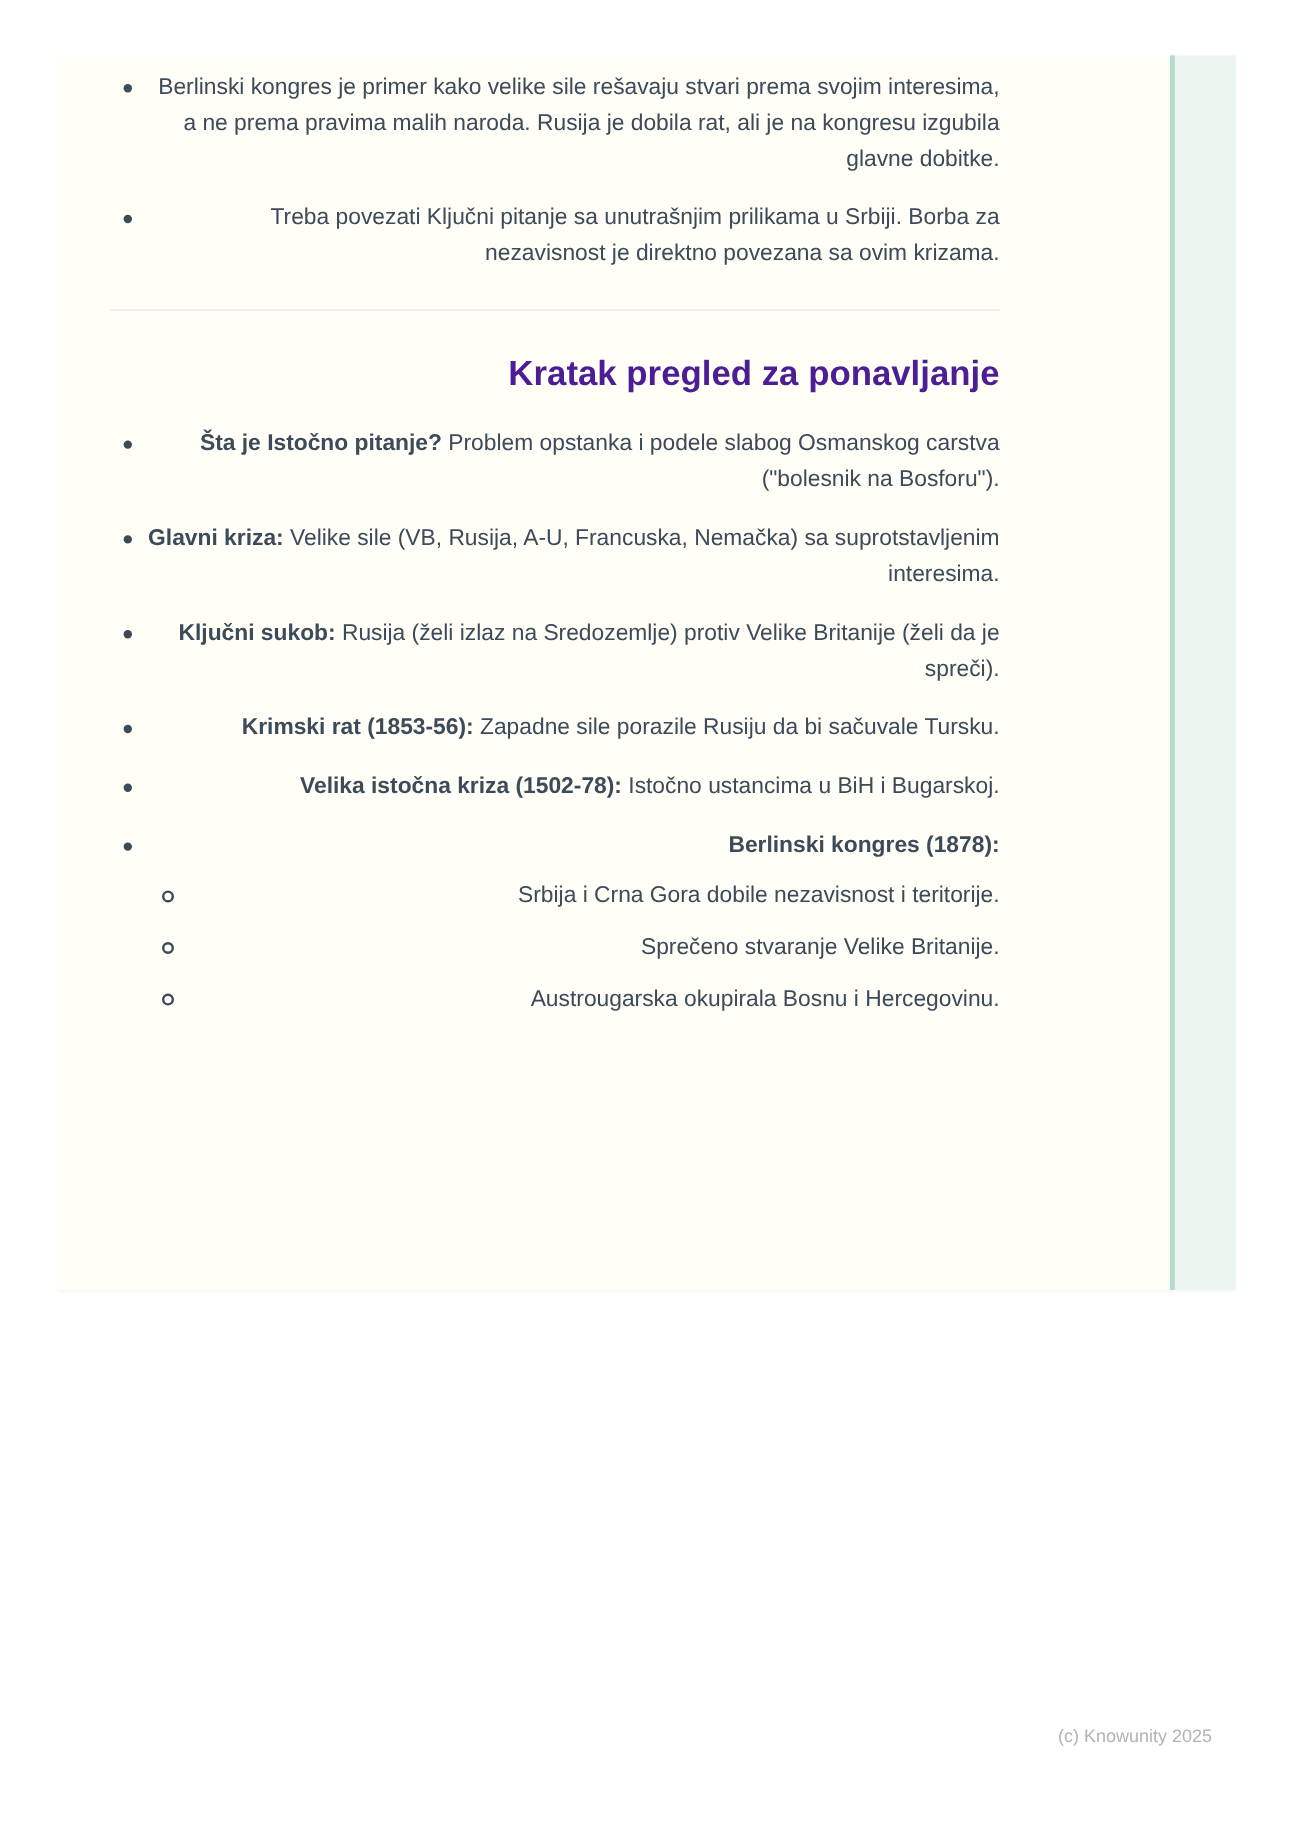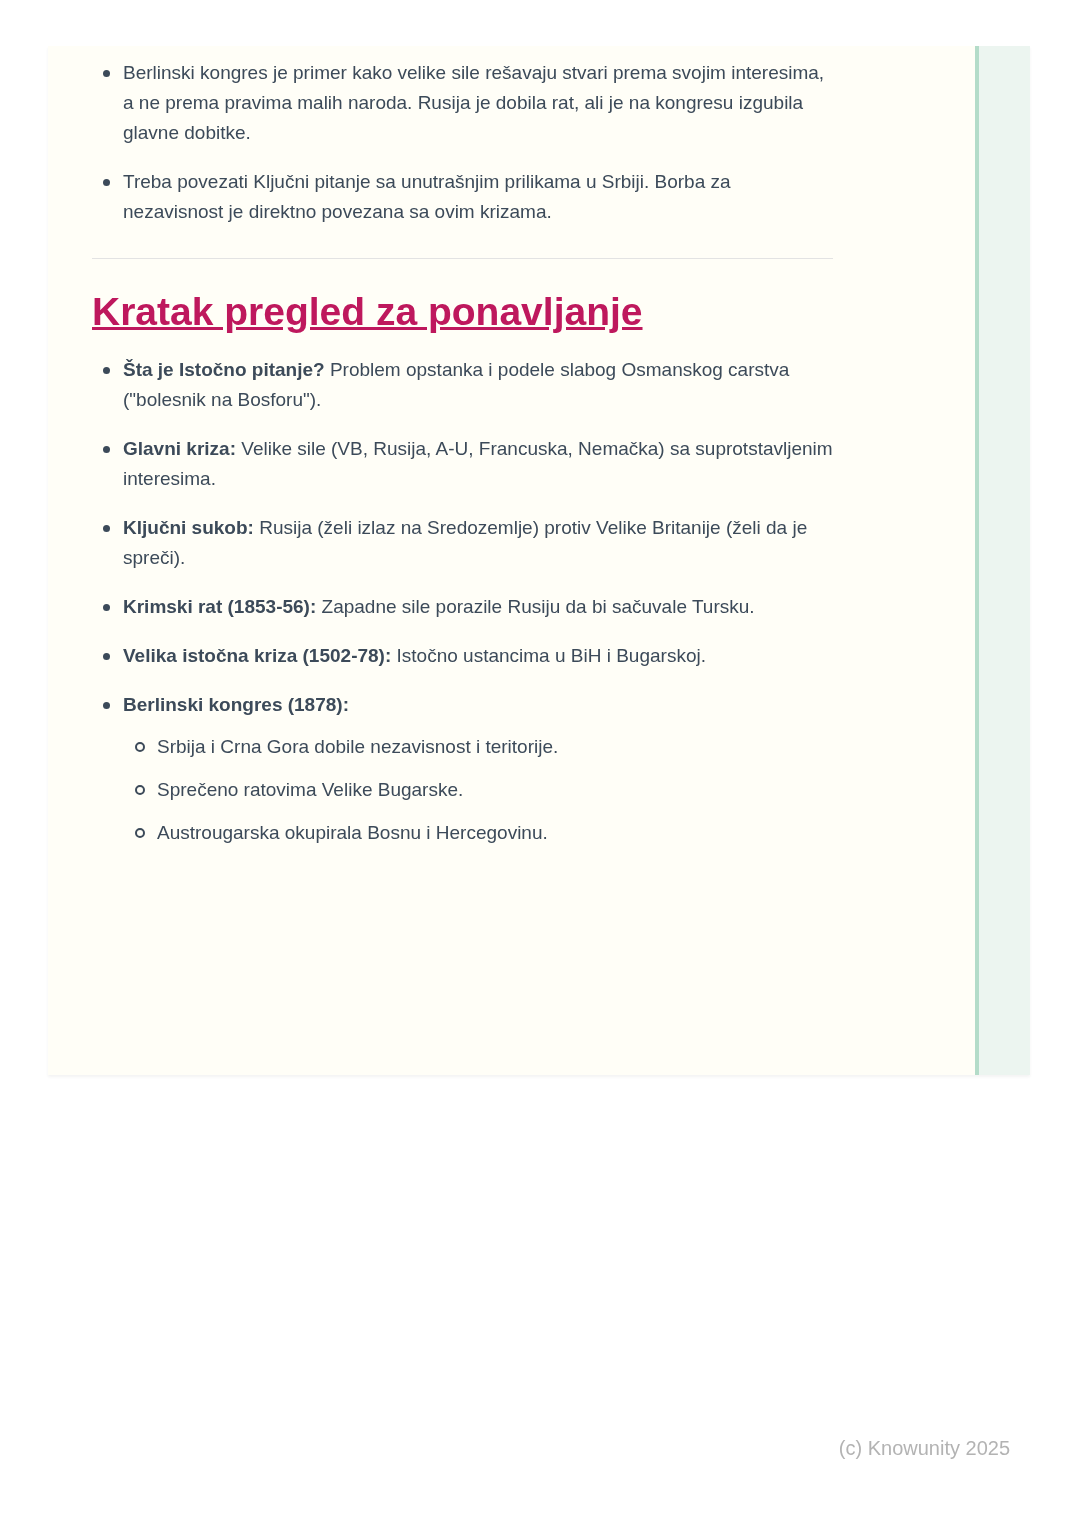--- a/index.html
+++ b/index.html
@@ -32,20 +32,21 @@
     box-sizing: border-box;
   }
   .content {
     position: absolute;
     left: 44px;
     top: 12px;
     width: 741px;
     color: #3c4a59;
     font-size: 19px;
     line-height: 30px;
+    text-align: right;
   }
   ul.bullets { list-style: none; margin: 0; padding: 0; }
   ul.bullets > li {
     position: relative;
     padding-left: 31px;
     margin-bottom: 19px;
   }
   ul.bullets > li::before {
     content: "";
     position: absolute;
@@ -74,33 +75,32 @@
     background: transparent;
     border: 2px solid #3c4a59;
   }
   ul.sub > li:last-child { margin-bottom: 0; }
   .divider {
     border: none;
     border-top: 1px solid #e3e3e3;
     margin: 31px 0 0 0;
   }
   .heading {
-    color: #be185d;
-    font-size: 39px;
+    color: #4c1d95;
+    font-size: 29px;
     line-height: 34px;
     font-weight: bold;
     margin: 36px 0 26px 0;
-    text-decoration: underline;
   }
   strong { font-weight: bold; }
   .copyright {
     position: absolute;
     top: 1438px;
     right: 70px;
-    font-size: 20px;
+    font-size: 15px;
     line-height: 20px;
     color: #b3b3b3;
   }
 </style>
 </head>
 <body>
 
 <div class="sheet">
   <div class="accent-strip"></div>
 
@@ -135,21 +135,21 @@
       <li>
         <strong>Velika istočna kriza (1502-78):</strong><span> Istočno ustancima u BiH i Bugarskoj.</span>
       </li>
       <li>
         <strong>Berlinski kongres (1878):</strong>
         <ul class="sub">
           <li>
             <span>Srbija i Crna Gora dobile nezavisnost i teritorije.</span>
           </li>
           <li>
-            <span>Sprečeno ratovima Velike Bugarske.</span>
+            <span>Sprečeno stvaranje Velike Britanije.</span>
           </li>
           <li>
             <span>Austrougarska okupirala Bosnu i Hercegovinu.</span>
           </li>
         </ul>
       </li>
     </ul>
 
   </div>
 </div>

